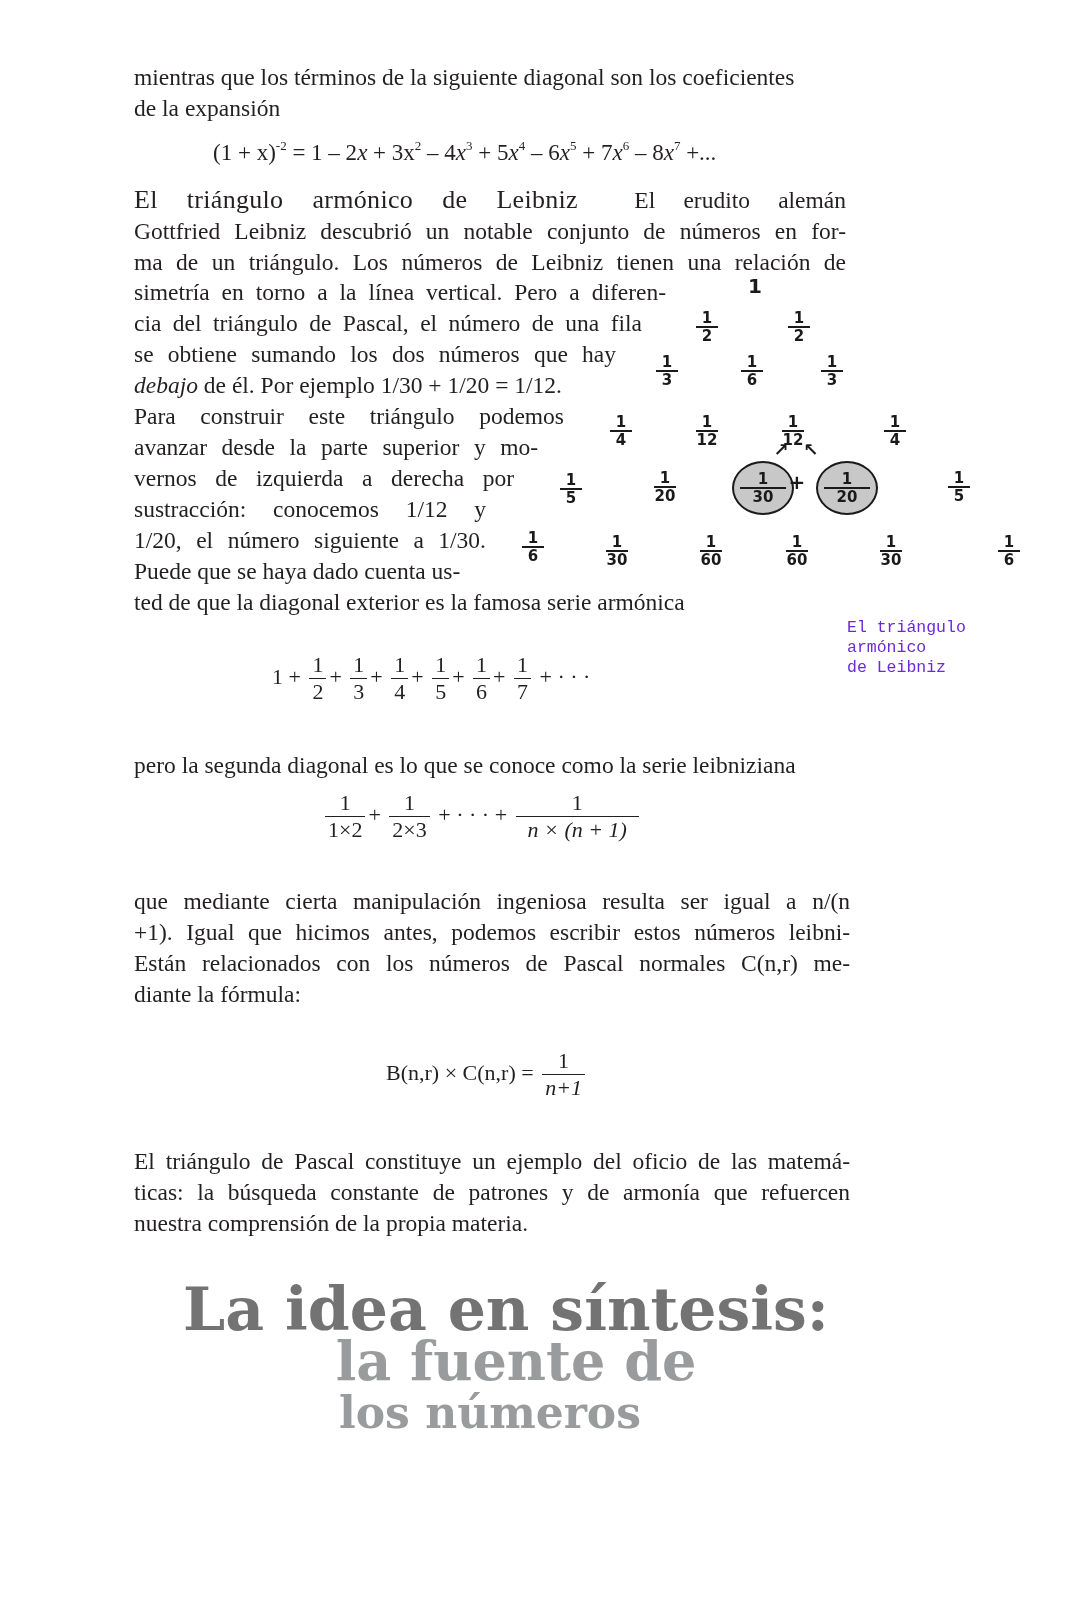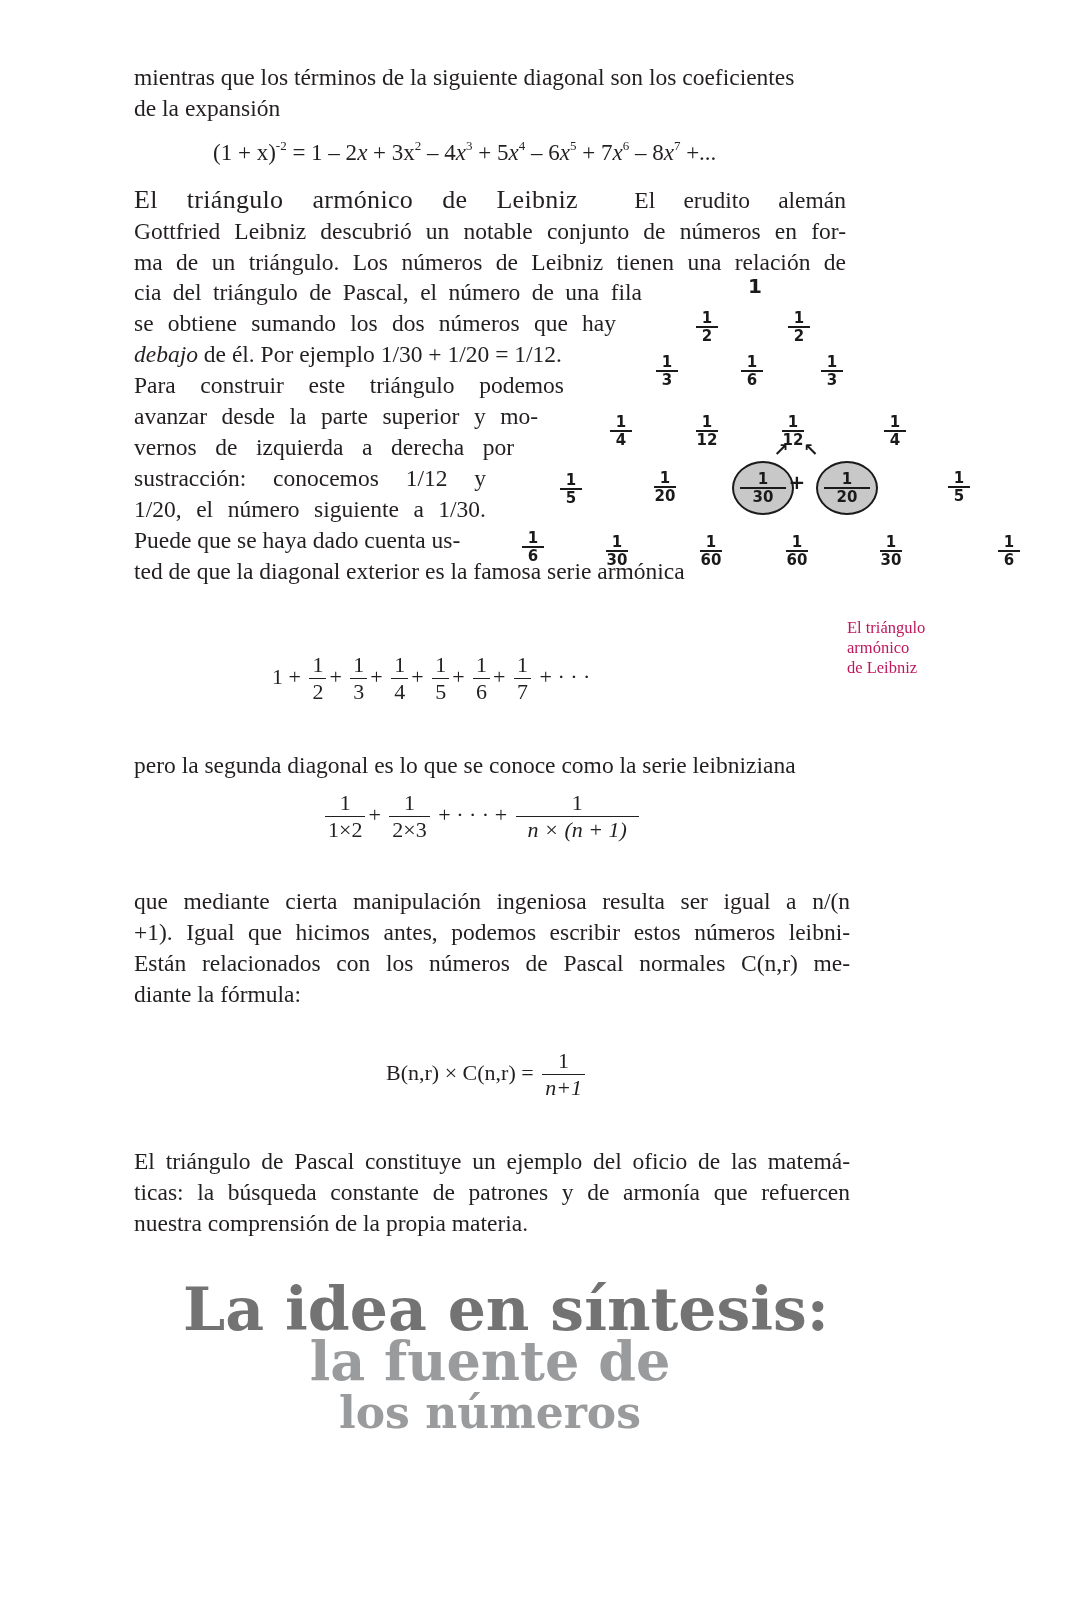--- a/index.html
+++ b/index.html
@@ -17,22 +17,22 @@
   sup { font-size: 13px; vertical-align: 10px; line-height: 0; }
   .heading-b { font-weight: normal; font-size: 26px; letter-spacing: 0.3px; }
   .diagram { position: absolute; left: 510px; top: 275px; width: 540px; height: 310px; }
   .hf { position: absolute; font-family: "DejaVu Sans", sans-serif; font-size: 15px; font-weight: bold;
         color: #1a1a1a; text-align: center; width: 34px; line-height: 14px; }
   .hf .n { display: block; }
   .hf .d { display: block; border-top: 2px solid #1a1a1a; margin: 1px 6px 0 6px; padding-top: 1px; }
   .hf.circled { width: 58px; height: 50px; border: 2px solid #1a1a1a; border-radius: 50%;
                 background: #c8c8c8; display: flex; flex-direction: column; justify-content: center; }
   .hf.whole { font-size: 20px; }
-  .caption { position: absolute; left: 847px; top: 618px; font-family: Liberation Serif, serif;
-             font-size: 16.5px; line-height: 20px; color: #be185d; }
+  .caption { position: absolute; left: 847px; top: 618px; font-family: Liberation Mono, monospace;
+             font-size: 16.5px; line-height: 20px; color: #6d28d9; }
   .synth { position: absolute; left: 0; width: 980px; text-align: center; font-family: "DejaVu Serif", serif;
            font-weight: bold; line-height: 50px; }
 </style>
 </head>
 <body>
 
 <div class="p" style="top:62px; width:716px;">
   <span class="line">mientras que los términos de la siguiente diagonal son los coeficientes</span>
   <span class="line">de la expansión</span>
 </div>
@@ -46,20 +46,21 @@
 
 <div class="p" style="top:184px; width:712px;">
   <span class="jline">
     <span class="heading-b">El triángulo armónico de Leibniz</span>&nbsp;&nbsp;<span>El erudito alemán</span>
   </span>
   <span class="jline">Gottfried Leibniz descubrió un notable conjunto de números en for-</span>
   <span class="jline">ma de un triángulo. Los números de Leibniz tienen una relación de</span>
 </div>
 
 <div class="p" style="top:277px;">
+  <span class="jline" style="width:532px;">simetría en torno a la línea vertical. Pero a diferen-</span>
   <span class="jline" style="width:508px;">cia del triángulo de Pascal, el número de una fila</span>
   <span class="jline" style="width:482px;">se obtiene sumando los dos números que hay</span>
   <span class="line" style="width:460px;"><span class="it">debajo</span> <span>de él. Por ejemplo 1/30 + 1/20 = 1/12.</span></span>
   <span class="jline" style="width:430px;">Para construir este triángulo podemos</span>
   <span class="jline" style="width:404px;">avanzar desde la parte superior y mo-</span>
   <span class="jline" style="width:380px;">vernos de izquierda a derecha por</span>
   <span class="jline" style="width:352px;">sustracción: conocemos 1/12 y</span>
   <span class="jline" style="width:352px;">1/20, el número siguiente a 1/30.</span>
   <span class="line" style="width:352px;">Puede que se haya dado cuenta us-</span>
   <span class="line">ted de que la diagonal exterior es la famosa serie armónica</span>
@@ -231,14 +232,14 @@
     </span>
 </div>
 
 <div class="p" style="top:1146px; width:716px;">
   <span class="jline">El triángulo de Pascal constituye un ejemplo del oficio de las matemá-</span>
   <span class="jline">ticas: la búsqueda constante de patrones y de armonía que refuercen</span>
   <span class="line">nuestra comprensión de la propia materia.</span>
 </div>
 
 <div class="synth" style="top:1284px; font-size:60px; color:#737373;padding-left:16px;">La idea en síntesis:</div>
-<div class="synth" style="top:1336px; font-size:54px; color:#9a9b9d;">la fuente de</div>
+<div class="synth" style="top:1336px; font-size:54px; color:#9a9b9d;padding-left:26px;">la fuente de</div>
 <div class="synth" style="top:1388px; font-size:44px; color:#9a9b9d;">los números</div>
 
 </body></html>

